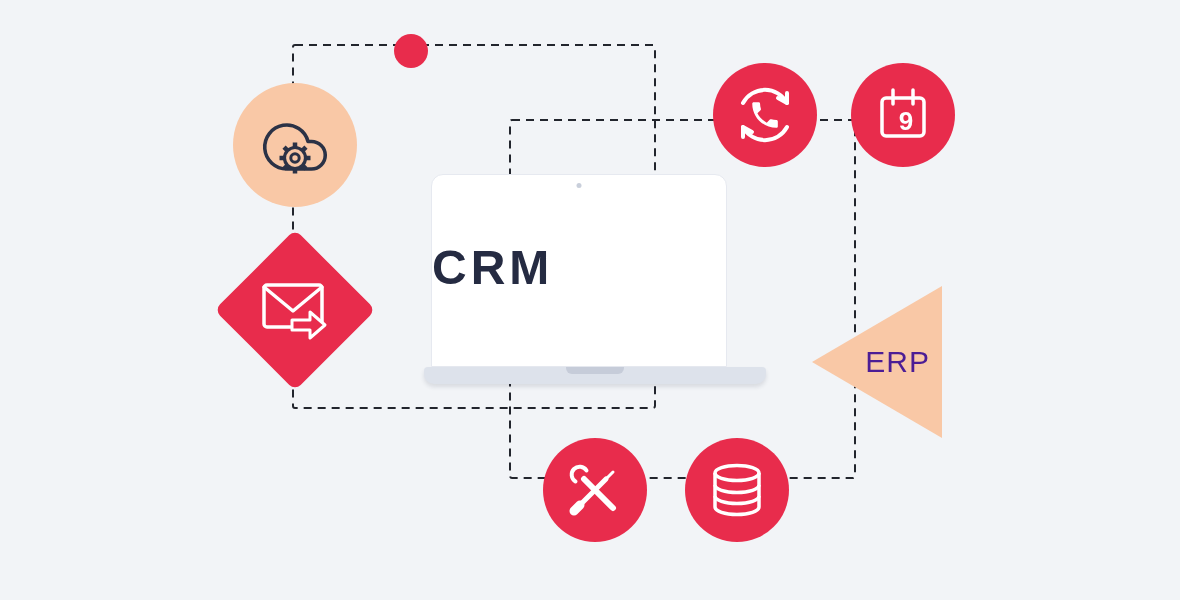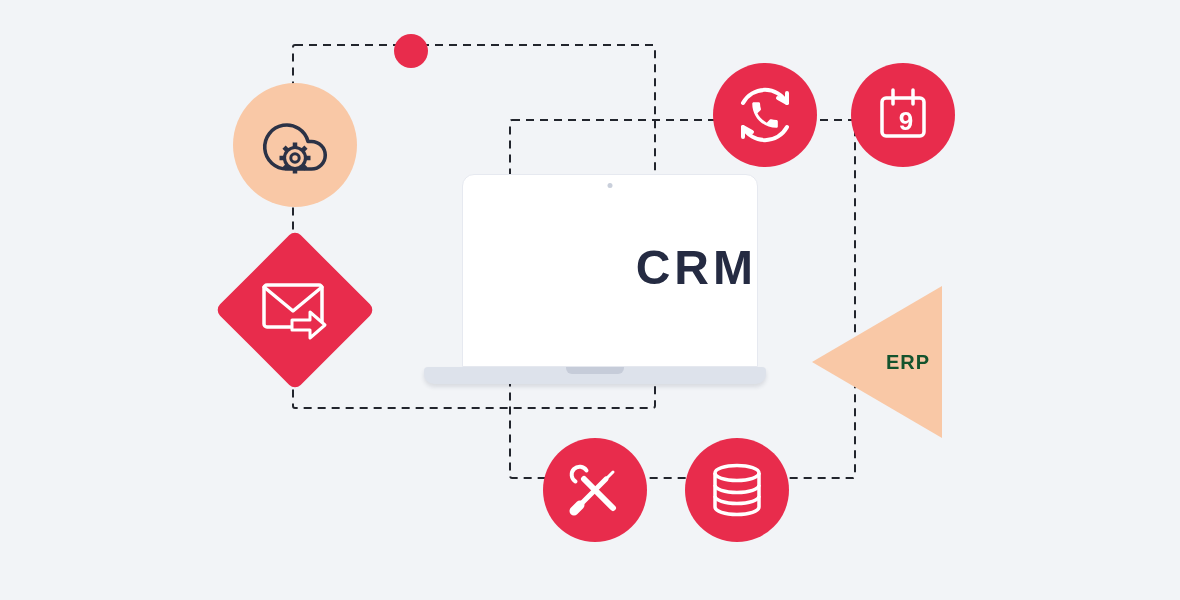--- a/index.html
+++ b/index.html
@@ -10,24 +10,24 @@
     overflow:hidden;
     font-family:"Liberation Sans", sans-serif;
   }
   .connectors{position:absolute;left:0;top:0;width:1180px;height:600px;}
   .red-dot{
     position:absolute;left:394px;top:34px;width:34px;height:34px;
     border-radius:50%;background:#e82c4c;
   }
   
   .laptop-screen{
-    position:absolute;left:462px;top:174px;width:296px;height:193px;
+    position:absolute;left:431px;top:174px;width:296px;height:193px;
     background:#ffffff;border:1px solid #e6e9f0;
     border-radius:12px 12px 0 0;
-    display:flex;align-items:center;justify-content:flex-end;
+    display:flex;align-items:center;justify-content:flex-start;
     box-sizing:border-box;
   }
   .camera-dot{
     position:absolute;top:8px;left:50%;transform:translateX(-50%);
     width:5px;height:5px;border-radius:50%;background:#c9cfdb;
   }
   .crm-label{
     font-size:48px;font-weight:800;color:#252b42;letter-spacing:4px;
     margin-top:-6px;
   }
@@ -54,21 +54,21 @@
     transform:rotate(45deg);
   }
   .diamond-node svg{position:absolute;left:50%;top:50%;transform:translate(-50%,-50%);}
   .erp-node{
     position:absolute;left:812px;top:286px;width:130px;height:152px;
     background:#f9c8a6;
     clip-path:polygon(100% 0, 100% 100%, 0 50%);
     display:flex;align-items:center;justify-content:flex-end;
     box-sizing:border-box;padding-right:12px;
   }
-  .erp-label{font-size:20px;font-weight:700;color:#14532d;letter-spacing:1px;}
+  .erp-label{font-size:30px;font-weight:400;color:#4c1d95;letter-spacing:1px;}
   .ico{display:block;}
   .cal-day{font-family:"Liberation Sans", sans-serif;font-weight:700;}
 </style>
 </head>
 <body>
 
 <div class="scene">
 
   <svg class="connectors" viewBox="0 0 1180 600">
     <rect x="293" y="45" width="362" height="363" rx="2" fill="none" stroke="#22252d" stroke-width="2" stroke-dasharray="8 6"></rect>

